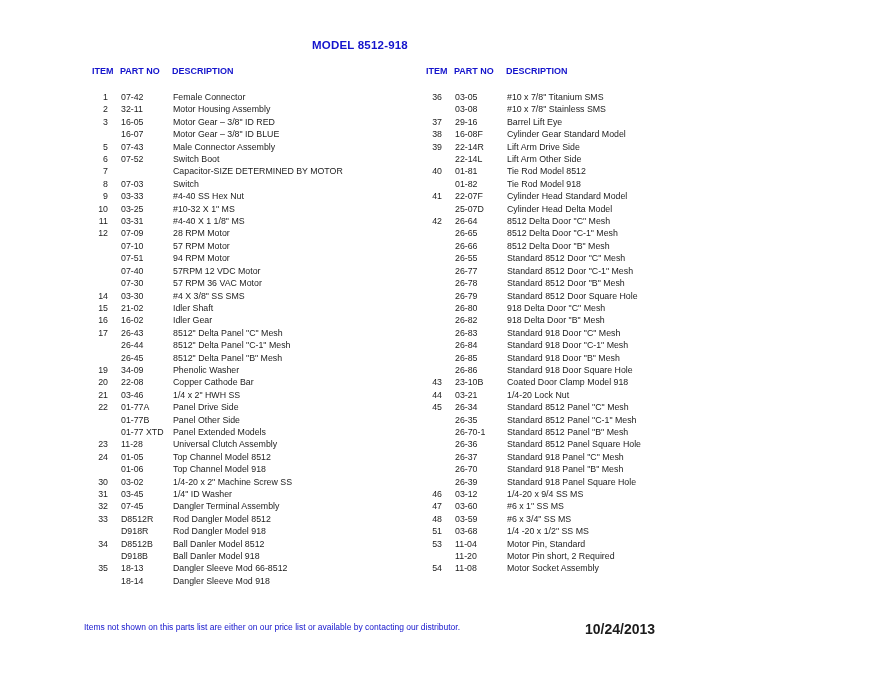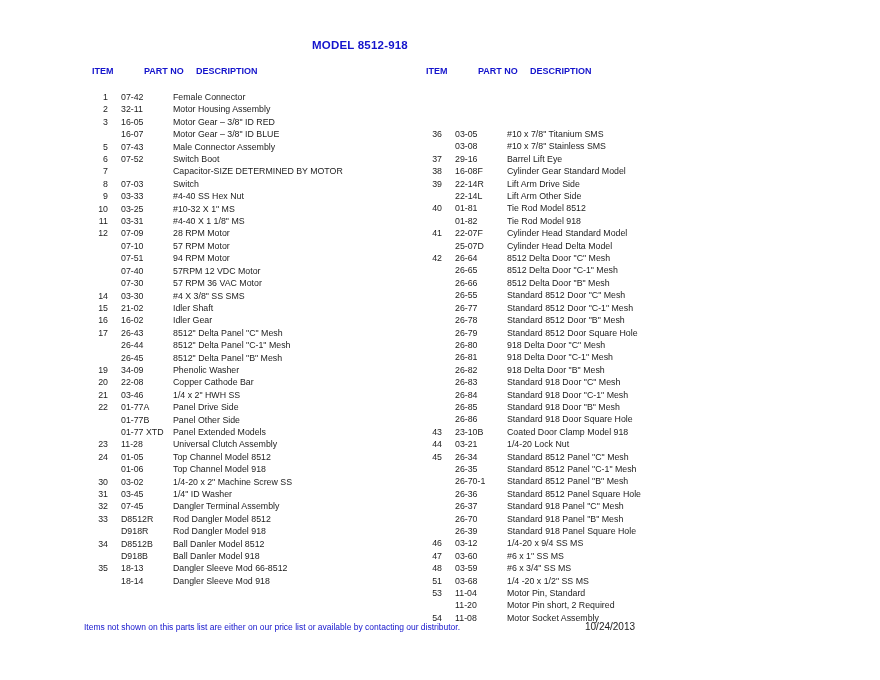--- a/index.html
+++ b/index.html
@@ -30,27 +30,27 @@
     position: absolute;
     top: 66px;
     display: flex;
     font-size: 9px;
     font-weight: bold;
     color: #1414cc;
     white-space: pre;
     justify-content: center;
   }
   .col-header .h-item { width: 28px; }
-  .col-header .h-part { width: 52px; margin-left: 24px; }
+  .col-header .h-part { width: 52px; }
   .rows {
     position: absolute;
     top: 91px;
   }
   .rows.left  { left: 84px;  width: 336px; }
-  .rows.right { left: 418px; width: 336px; margin-top: 37px; }
+  .rows.right { left: 418px; width: 336px; }
   .col-header.left  { left: 92px; }
   .col-header.right { left: 426px; }
   .row {
     display: flex;
     height: 12.42px;
     line-height: 12.42px;
     font-size: 8.8px;
     color: #1c1c1c;
     white-space: pre;
   }
@@ -62,23 +62,24 @@
     left: 84px;
     top: 622px;
     font-size: 8.5px;
     color: #1414cc;
     white-space: pre;
   }
   .footer-date {
     position: absolute;
     left: 585px;
     top: 621px;
-    font-size: 10px;
+    font-size: 14px;
     color: #1c1c1c;
     white-space: pre;
+    font-weight: bold;
   }
 </style>
 </head>
 <body>
 
 <div class="page">
 
   <div class="doc-title">MODEL 8512-918</div>
 
   <div class="col-header left">
@@ -438,25 +439,20 @@
     <span class="c-part">26-79</span>
     <span class="c-desc">Standard 8512 Door Square Hole</span>
   </div>
 
   <div class="row">
     <span class="c-item"></span>
     <span class="c-part">26-80</span>
     <span class="c-desc">918 Delta Door "C" Mesh</span>
   </div>
 
-  <div class="row">
-    <span class="c-item"></span>
-    <span class="c-part">26-81</span>
-    <span class="c-desc">918 Delta Door "C-1" Mesh</span>
-  </div>
 
   <div class="row">
     <span class="c-item"></span>
     <span class="c-part">26-82</span>
     <span class="c-desc">918 Delta Door "B" Mesh</span>
   </div>
 
   <div class="row">
     <span class="c-item"></span>
     <span class="c-part">26-83</span>

